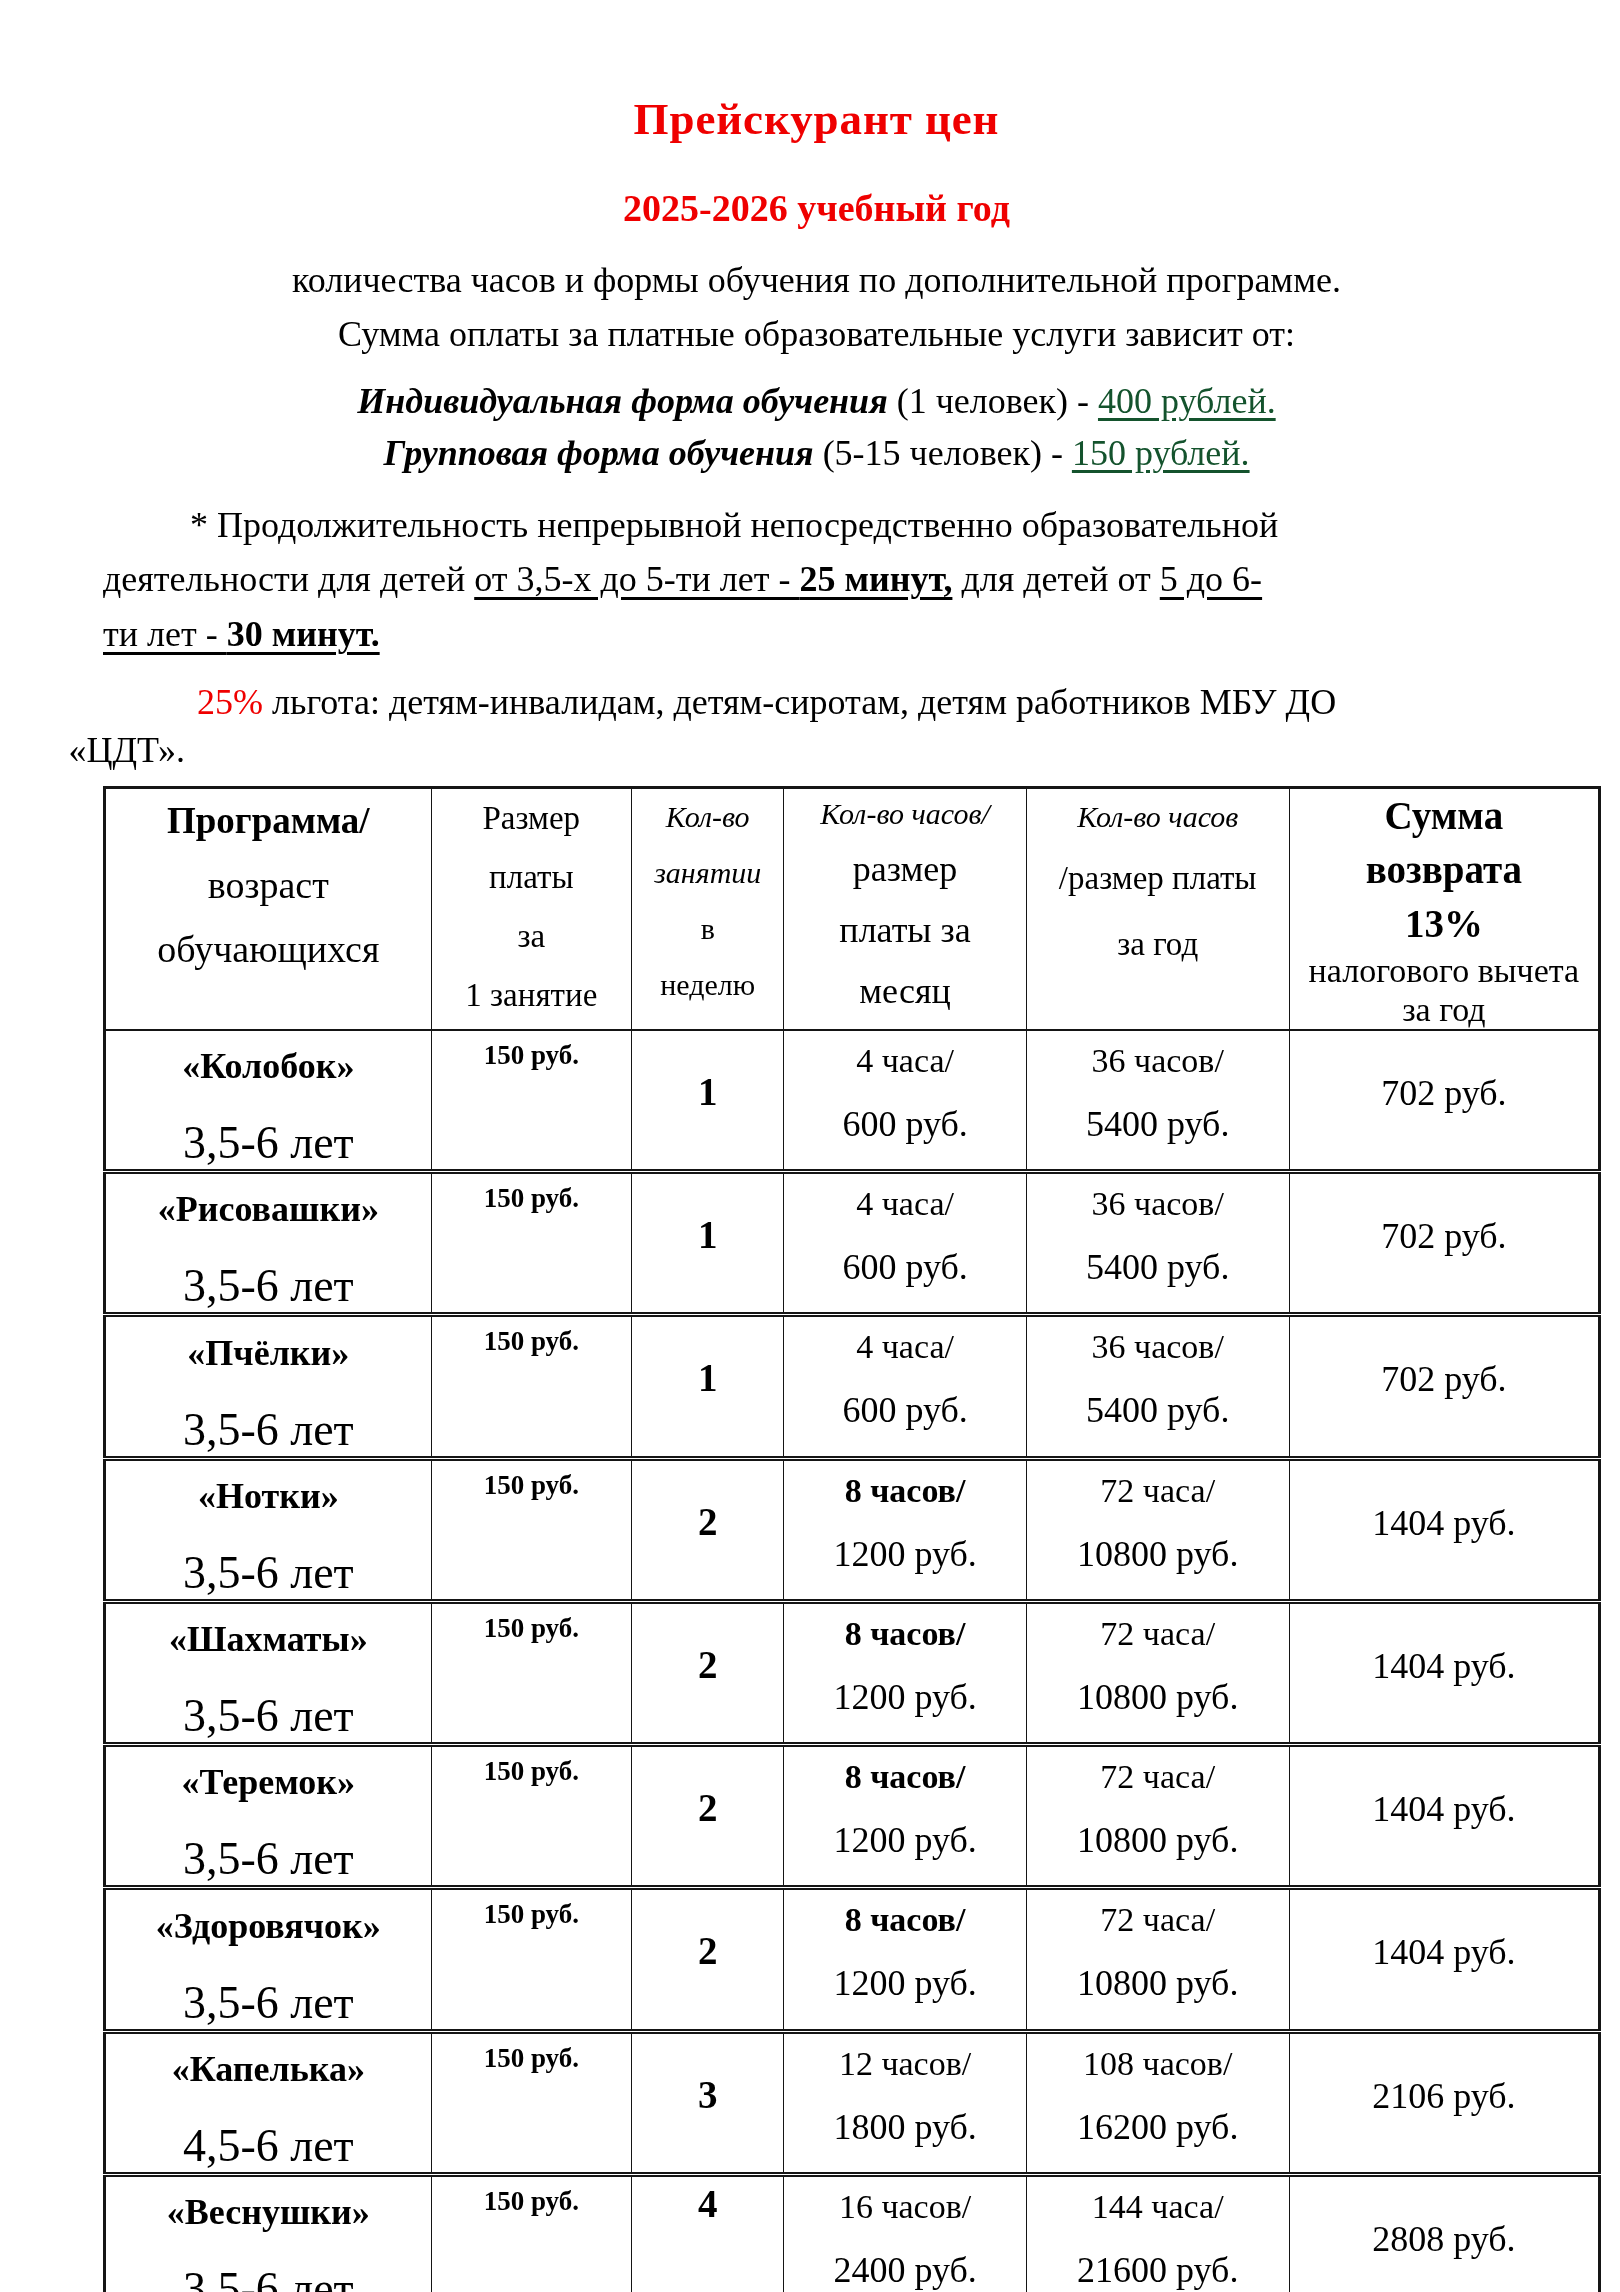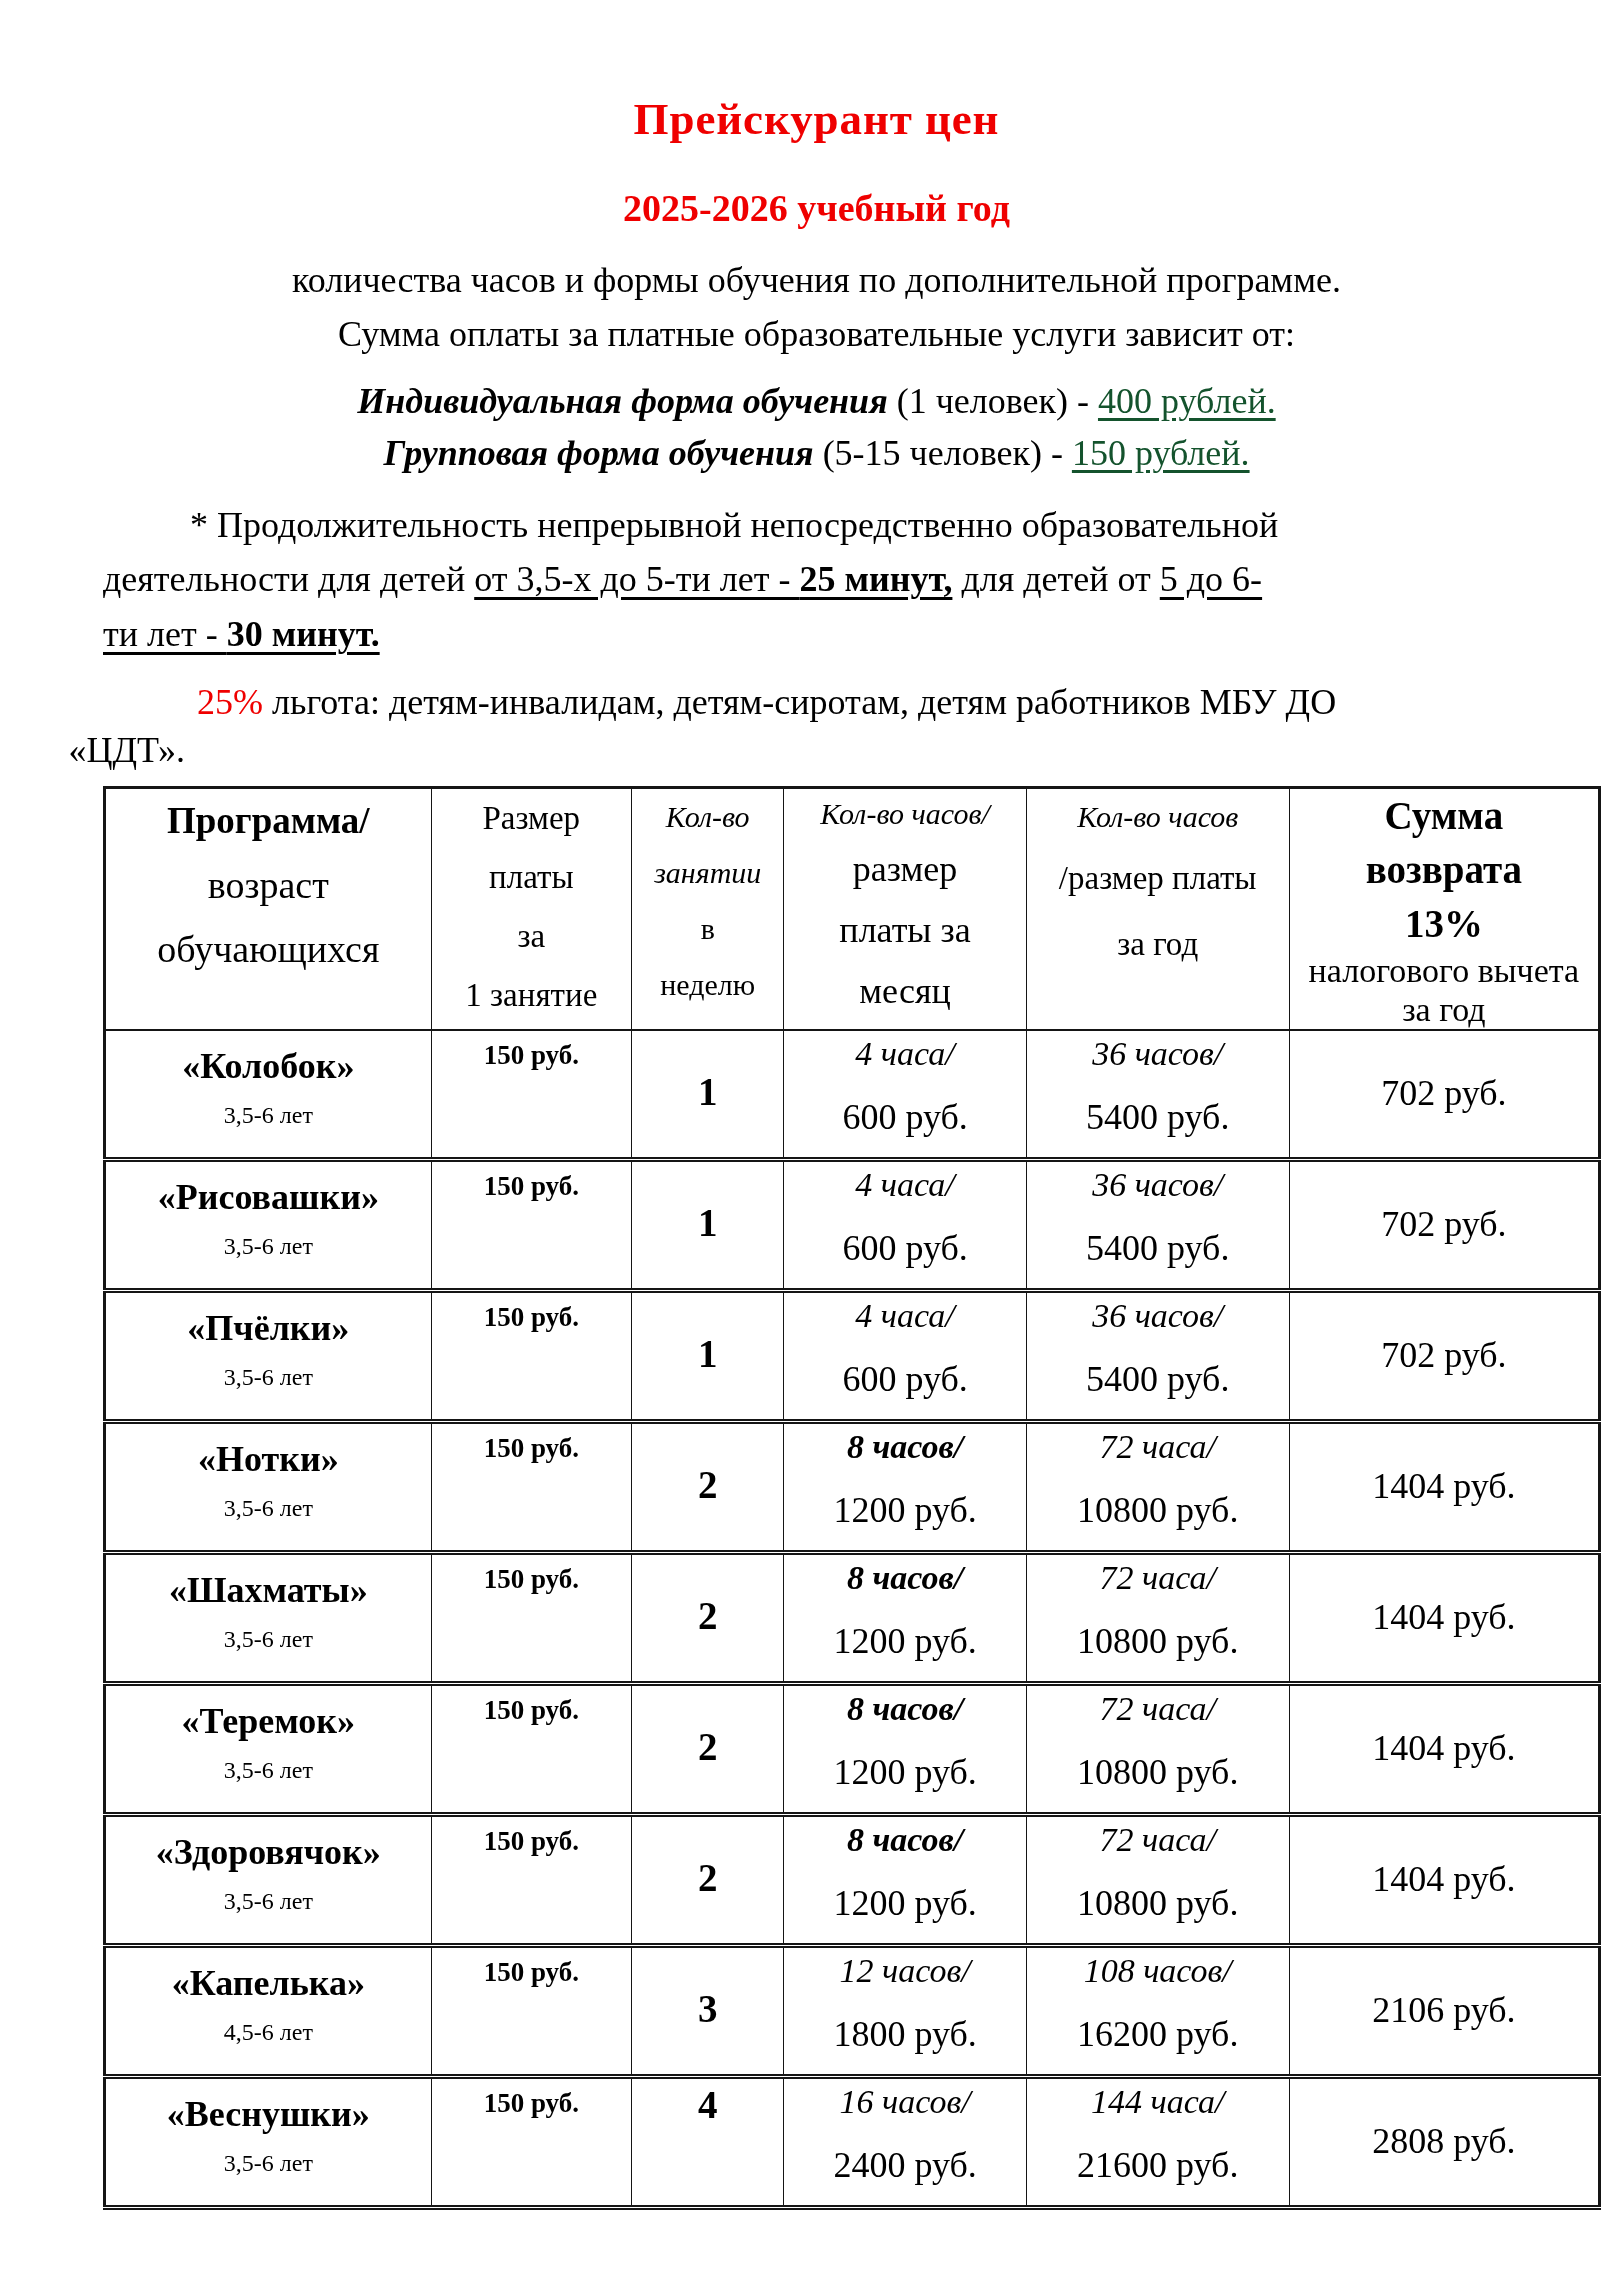--- a/index.html
+++ b/index.html
@@ -73,25 +73,25 @@
   .h-month{padding-top:9px;}
   .h-year .it{font-size:30px;line-height:56px;}
   .h-year div{font-size:33px;line-height:66px;}
   .h-year{padding-top:7.2px;}
   .h-refund .b{font-size:39px;line-height:54px;}
   .h-refund .sm{font-size:34px;line-height:39px;}
   .h-refund{padding-top:3.6px;}
 
   
   .prog-name{font-weight:bold;font-size:36px;text-align:center;margin-top:14.3px;}
-  .prog-age{font-size:24px;text-align:center;margin-top:15px;}
+  .prog-age{font-size:46px;text-align:center;margin-top:29px;}
   .fee{font-weight:bold;font-size:27px;text-align:center;margin-top:9px;}
   .week-num{font-weight:bold;font-size:39px;text-align:center;margin-top:38px;}
   .week-top .week-num{margin-top:3.6px;}
-  .hrs1{font-style:italic;font-size:34px;text-align:center;margin-top:4px;}
+  .hrs1{font-size:34px;text-align:center;margin-top:11px;}
   .hrs1.hours-bold{font-weight:bold;}
   .hrs2{font-size:36px;text-align:center;margin-top:23px;}
   .refund-val{font-size:36px;text-align:center;margin-top:41px;}
 </style>
 </head>
 <body>
 
 <div class="page">
 
   <div class="title">Прейскурант цен</div>

